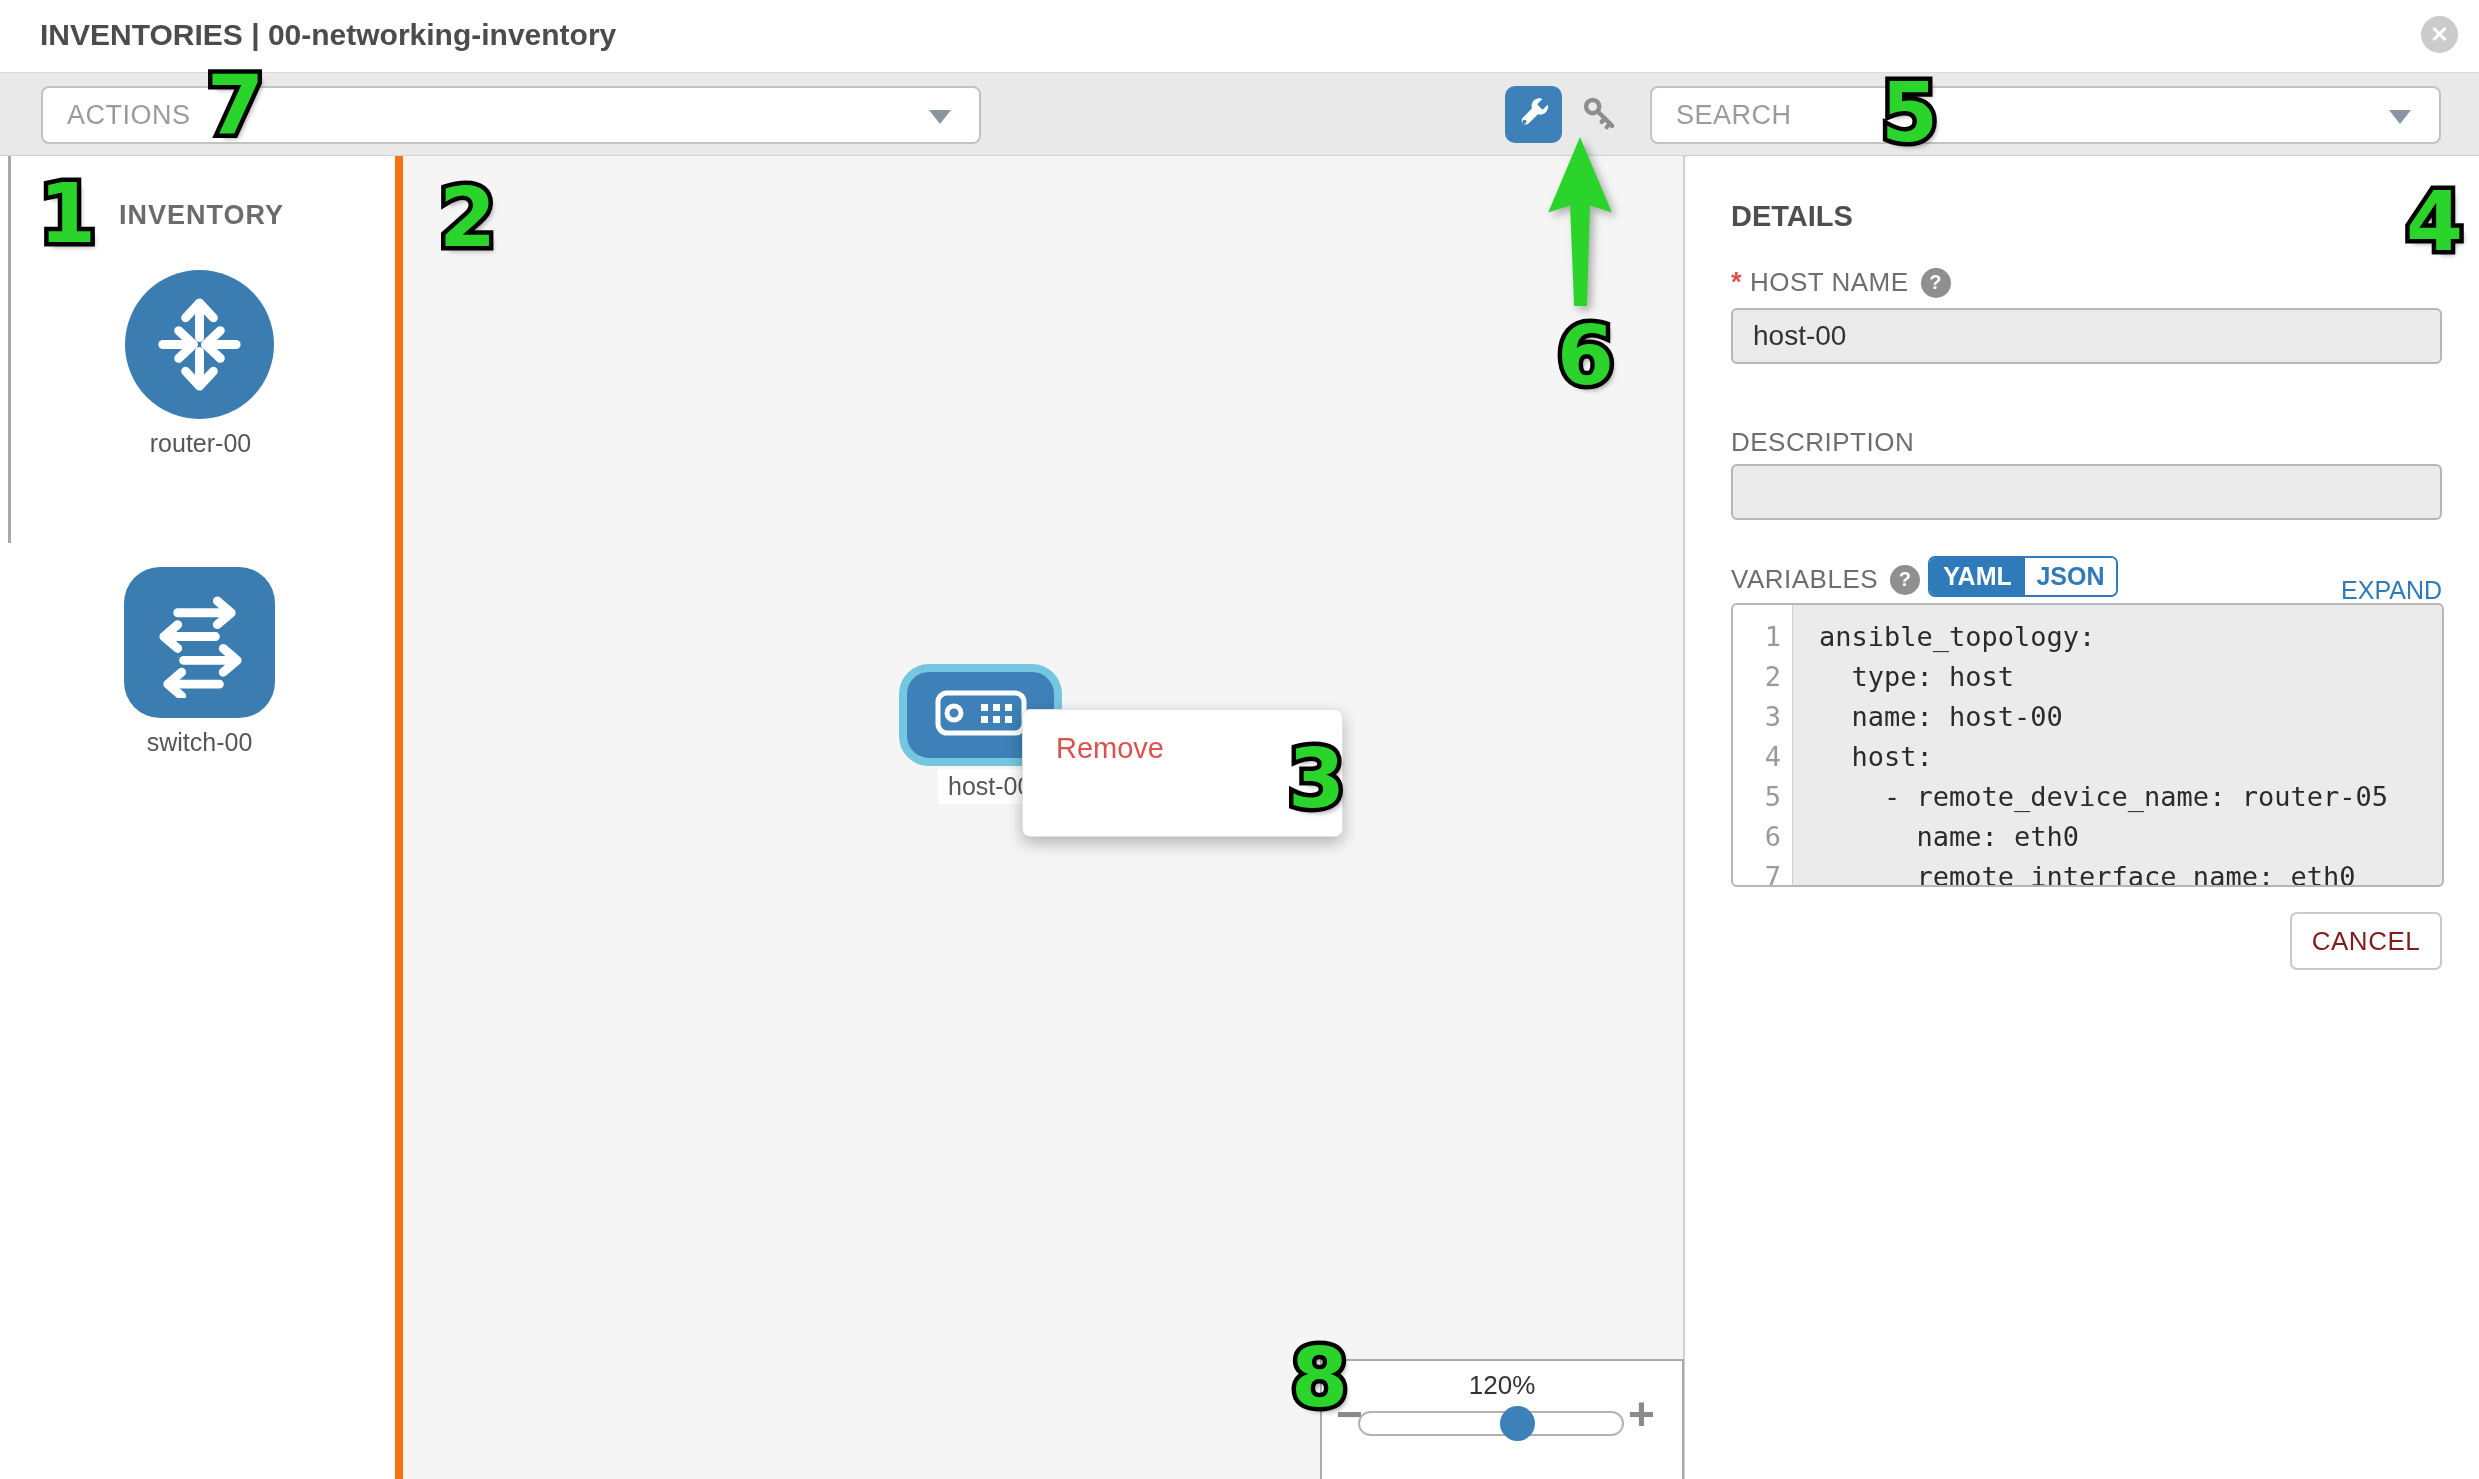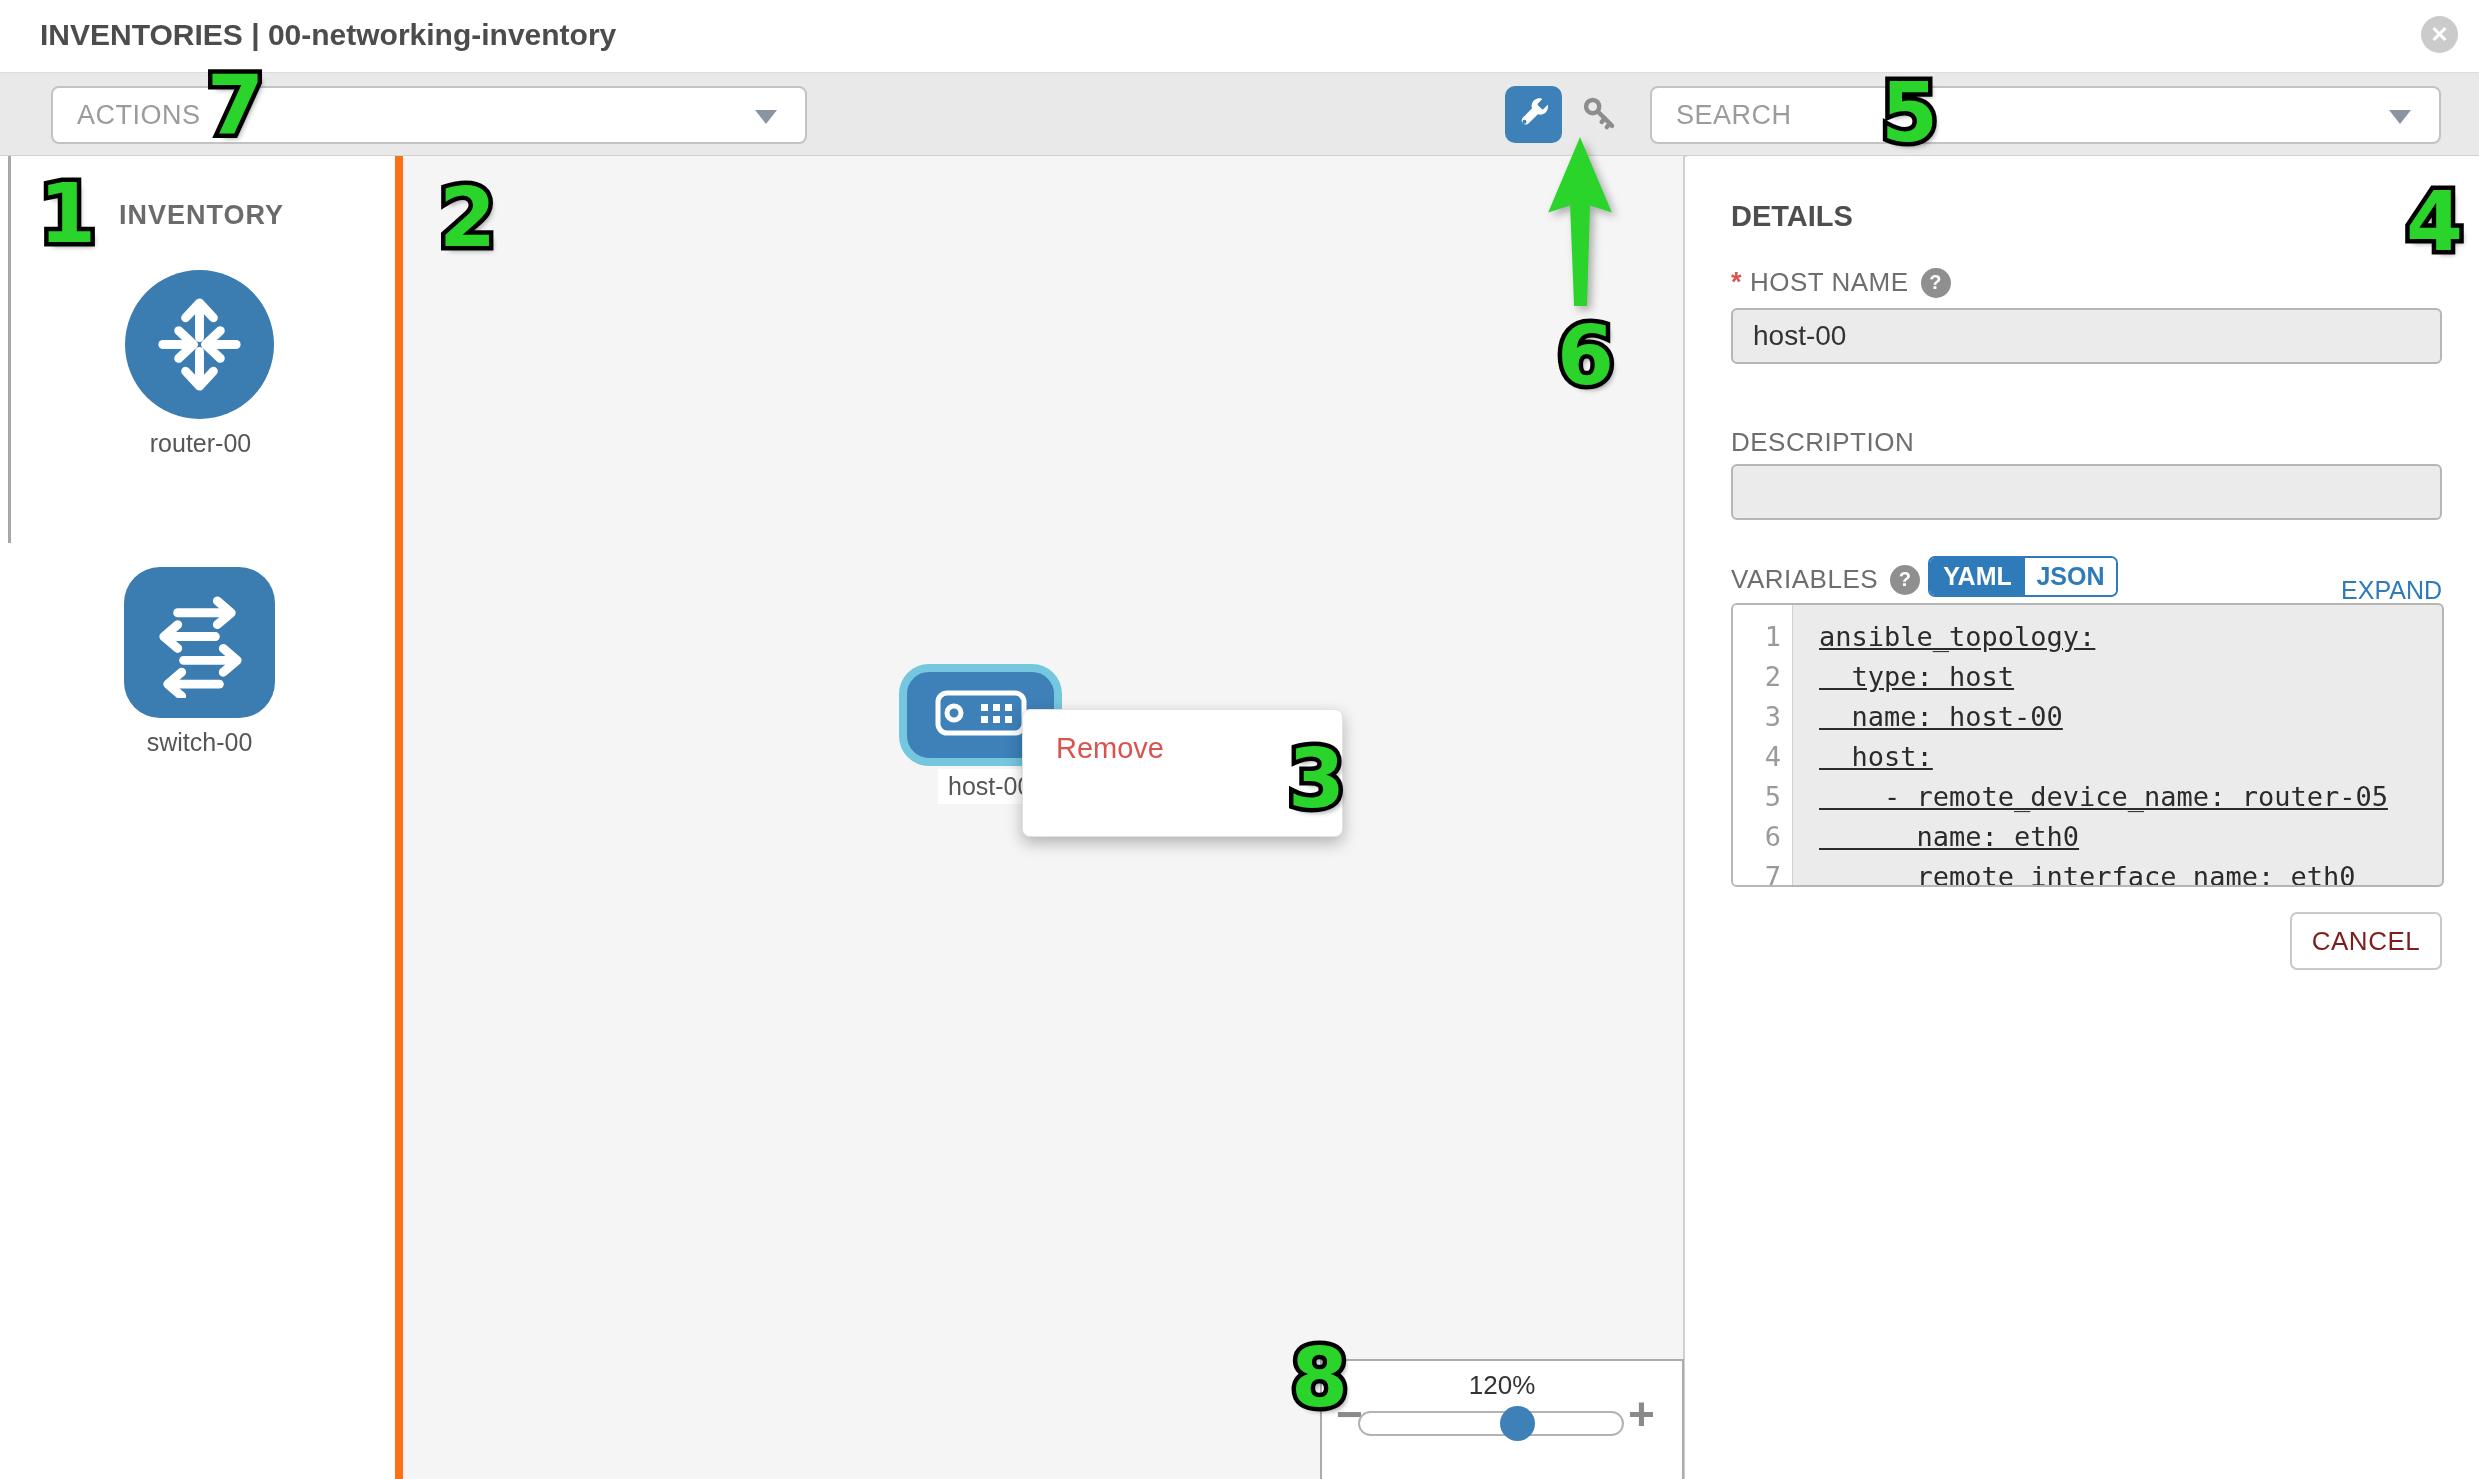--- a/index.html
+++ b/index.html
@@ -12,21 +12,21 @@
   .hdr-title { position:absolute; left:40px; top:18px; font-size:30px; font-weight:bold; color:#4c4c4c; }
   .close-btn { position:absolute; right:22px; top:16px; width:37px; height:37px; border-radius:50%;
                background:#cbcbcb; color:#fff; font-size:22px; font-weight:bold;
                display:flex; align-items:center; justify-content:center; cursor:pointer; }
 
   
   .toolbar { position:absolute; left:0; top:72px; width:2480px; height:85px; background:#e9e9e9;
              border-top:1px solid #dcdcdc; border-bottom:2px solid #d2d2d2; }
   .combo { position:absolute; top:13px; height:58px; background:#fff; border:2px solid #c3c3c3;
            border-radius:8px; display:flex; align-items:center; }
-  .combo-actions { left:51px; width:756px; }
+  .combo-actions { left:41px; width:940px; }
   .combo-search { left:1650px; width:791px; }
   .combo .ph { margin-left:24px; font-size:27px; color:#9b9b9b; letter-spacing:0.5px; }
   .caret { position:absolute; right:28px; top:22px; width:0; height:0;
            border-left:11px solid transparent; border-right:11px solid transparent;
            border-top:14px solid #8b95a1; }
   .wrench-btn { position:absolute; left:1505px; top:13px; width:57px; height:57px;
                 background:#3d81b8; border-radius:10px; display:flex; align-items:center; justify-content:center; }
   .key-btn { position:absolute; left:1576px; top:18px; width:48px; height:48px;
              display:flex; align-items:center; justify-content:center; }
 
@@ -98,21 +98,21 @@
   .expand-link { position:absolute; right:38px; top:8px; font-size:25px; color:#2f7ab8; cursor:pointer;margin-top:12px; }
 
   .editor { position:absolute; left:44px; top:447px; width:713px; height:284px;
             border:2px solid #b6b6b6; border-radius:6px; background:#ebebeb; overflow:hidden; }
   .ed-gutter { position:absolute; left:0; top:0; width:60px; height:100%; background:#fff;
                border-right:1px solid #cfcfcf; }
   .ed-lines { position:absolute; left:0; top:12px; width:100%; }
   .ed-row { display:flex; height:40px; line-height:40px;
             font-family:"DejaVu Sans Mono", monospace; font-size:27px; }
   .ed-num { width:60px; text-align:right; padding-right:12px; color:#9a9a9a; }
-  .ed-code { padding-left:26px; color:#2b2b2b; white-space:pre;text-decoration:underline; }
+  .ed-code { padding-left:26px; color:#2b2b2b; white-space:pre; }
 
   .cancel-btn { position:absolute; left:603px; top:756px; width:152px; height:58px; background:#fff;
                 border:2px solid #c9c9c9; border-radius:7px; color:#7f1d1d; font-size:26px;
                 font-weight:400; letter-spacing:0.5px; display:flex; align-items:center;
                 justify-content:center; cursor:pointer; }
 
   
   .ann { position:absolute; z-index:60; font-family:"DejaVu Sans", sans-serif; font-size:82px;
          font-weight:900; color:#2bd42b; line-height:1;
          -webkit-text-stroke:9px #000; paint-order:stroke fill;

